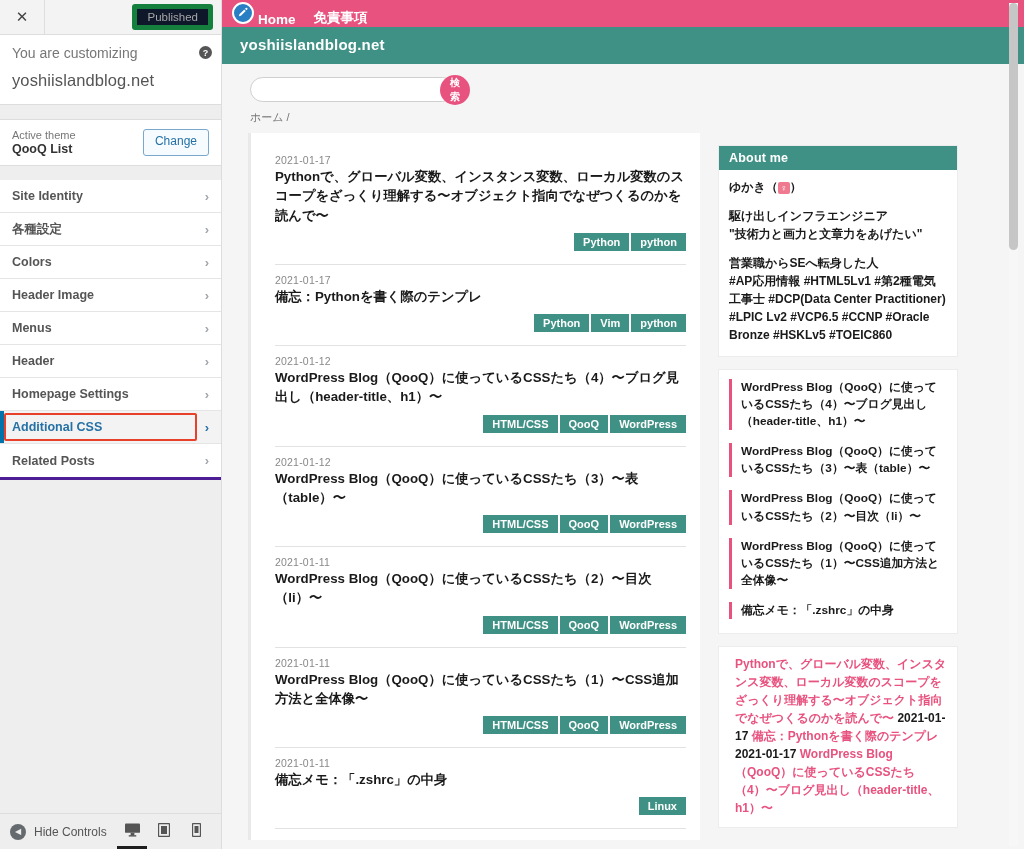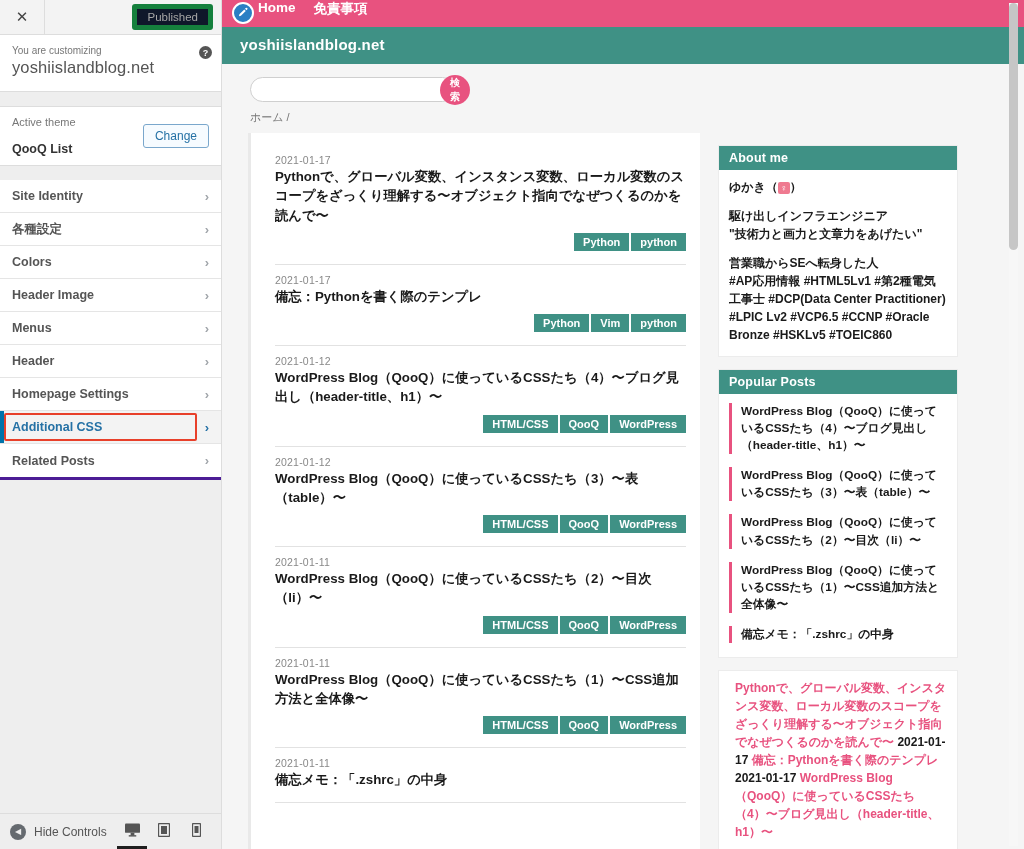--- a/index.html
+++ b/index.html
@@ -29,36 +29,36 @@
   .published-btn{
     margin:4px 8px 4px 0; padding:0 10px; min-width:72px;
     background:#0f172a; border:5px solid #15803d; border-radius:3px;
     color:#a5a5a5; font-size:11.5px; display:flex; align-items:center;
     justify-content:center; cursor:default;
   }
   .customizing-box{
     background:#fff; border-bottom:1px solid #ddd; padding:10px 12px 14px 12px;
     position:relative; flex:0 0 auto;
   }
-  .customizing-label{ font-size:10px; color:#777; margin-bottom:2px; }
+  .customizing-label{ font-size:14px; color:#777; margin-bottom:10px; }
   .customizing-site{ font-size:16.5px; color:#555; font-weight:400; letter-spacing:.1px;}
   .help-icon{
     position:absolute; right:9px; top:11px; width:13px; height:13px;
     border-radius:50%; background:#555; color:#fff; font-size:9px;
     font-weight:bold; display:flex; align-items:center; justify-content:center;
     cursor:pointer;
   }
   .gap-strip{ height:14px; background:#eee; flex:0 0 auto; }
   .theme-box{
     background:#fff; border-top:1px solid #ddd; border-bottom:1px solid #ddd;
-    padding:9px 12px; display:flex; align-items:center; flex:0 0 auto;
+    padding:9px 12px; display:flex; flex:0 0 auto;
   }
   .theme-text{ flex:1; }
   .theme-label{ font-size:11px; color:#777; }
-  .theme-name{ font-size:12.5px; color:#333; font-weight:bold; margin-top:14px;}
+  .theme-name{ font-size:12.5px; color:#333; font-weight:bold; margin-top:1px;}
   .change-btn{
     border:1px solid #7aa7cc; border-radius:3px; color:#2571a5;
     background:#f6fbff; font-size:12px; padding:4px 11px; cursor:pointer;
   }
   .nav-list{ background:#eab308; border-bottom:3px solid #4c1d95; flex:0 0 auto;}
   .nav-item{
     height:33px; border-bottom:1px solid #e5e5e5; padding:0 12px;
     display:flex; align-items:center; cursor:pointer; position:relative;
     background:#fff;
   }
@@ -93,21 +93,21 @@
   }
   .device-btn.active{ border-bottom-color:#1e1e1e; }
   .device-btn svg{ fill:#555; }
 
   
   #preview{
     position:absolute; left:222px; top:0; right:0; height:849px;
     background:#f5f5f5; overflow:hidden;
   }
   .site-navbar{
-    height:27px; background:#e8527f; display:flex; align-items:flex-start;
+    height:27px; background:#e8527f; display:flex; align-items:flex-end;
     padding-left:12px; gap:18px; position:relative;
   }
   .edit-pencil{
     position:absolute; left:10px; top:2px; width:22px; height:22px;
     border-radius:50%; background:#2a7fc4; border:2px solid #fff;
     display:flex; align-items:center; justify-content:center; cursor:pointer;
     z-index:3;
   }
   .navlink{
     color:#fff; font-size:13.5px; font-weight:bold; cursor:pointer;
@@ -368,39 +368,41 @@
           <div class="tag-row">
             <span class="tag" style="background: rgb(63, 145, 133);">HTML/CSS</span>
             <span class="tag" style="background: rgb(63, 145, 133);">QooQ</span>
             <span class="tag" style="background: rgb(63, 145, 133);">WordPress</span>
           </div>
         </div>
         <div class="post-sep"></div>
         <div class="post-item">
           <div class="post-date">2021-01-11</div>
           <div class="post-title">備忘メモ：「.zshrc」の中身</div>
+          <div class="tag-row">
+            <span class="tag" style="background: rgb(63, 145, 133);">Linux</span>
+          </div>
         </div>
         <div class="post-sep"></div>
         <div class="post-item"></div>
       </div>
     <div class="side-col">
 
       <div class="widget">
         <div class="widget-head">About me</div>
         <div class="widget-body">
           <div class="about-name"><span>ゆかき（</span><span class="gender-badge">♀</span><span>）</span></div>
           <div class="about-para" style="white-space:pre-line">駆け出しインフラエンジニア
 "技術力と画力と文章力をあげたい"</div>
           <div class="about-para" style="white-space:pre-line">営業職からSEへ転身した人
 #AP応用情報 #HTML5Lv1 #第2種電気工事士 #DCP(Data Center Practitioner) #LPIC Lv2 #VCP6.5 #CCNP #Oracle Bronze #HSKLv5 #TOEIC860</div>
         </div>
       </div>
 
       <div class="widget">
-        <div class="widget-head">Popular Posts</div>
         <div class="widget-body" id="popular-list">
             <div class="popular-item" style="border-left-color: rgb(232, 82, 127);">WordPress Blog（QooQ）に使っているCSSたち（4）〜ブログ見出し（header-title、h1）〜</div>
             <div class="popular-item" style="border-left-color: rgb(232, 82, 127);">WordPress Blog（QooQ）に使っているCSSたち（3）〜表（table）〜</div>
             <div class="popular-item" style="border-left-color: rgb(232, 82, 127);">WordPress Blog（QooQ）に使っているCSSたち（2）〜目次（li）〜</div>
             <div class="popular-item" style="border-left-color: rgb(232, 82, 127);">WordPress Blog（QooQ）に使っているCSSたち（1）〜CSS追加方法と全体像〜</div>
             <div class="popular-item" style="border-left-color: rgb(232, 82, 127);">備忘メモ：「.zshrc」の中身</div>
           </div>
       </div>
 
       <div class="widget">

